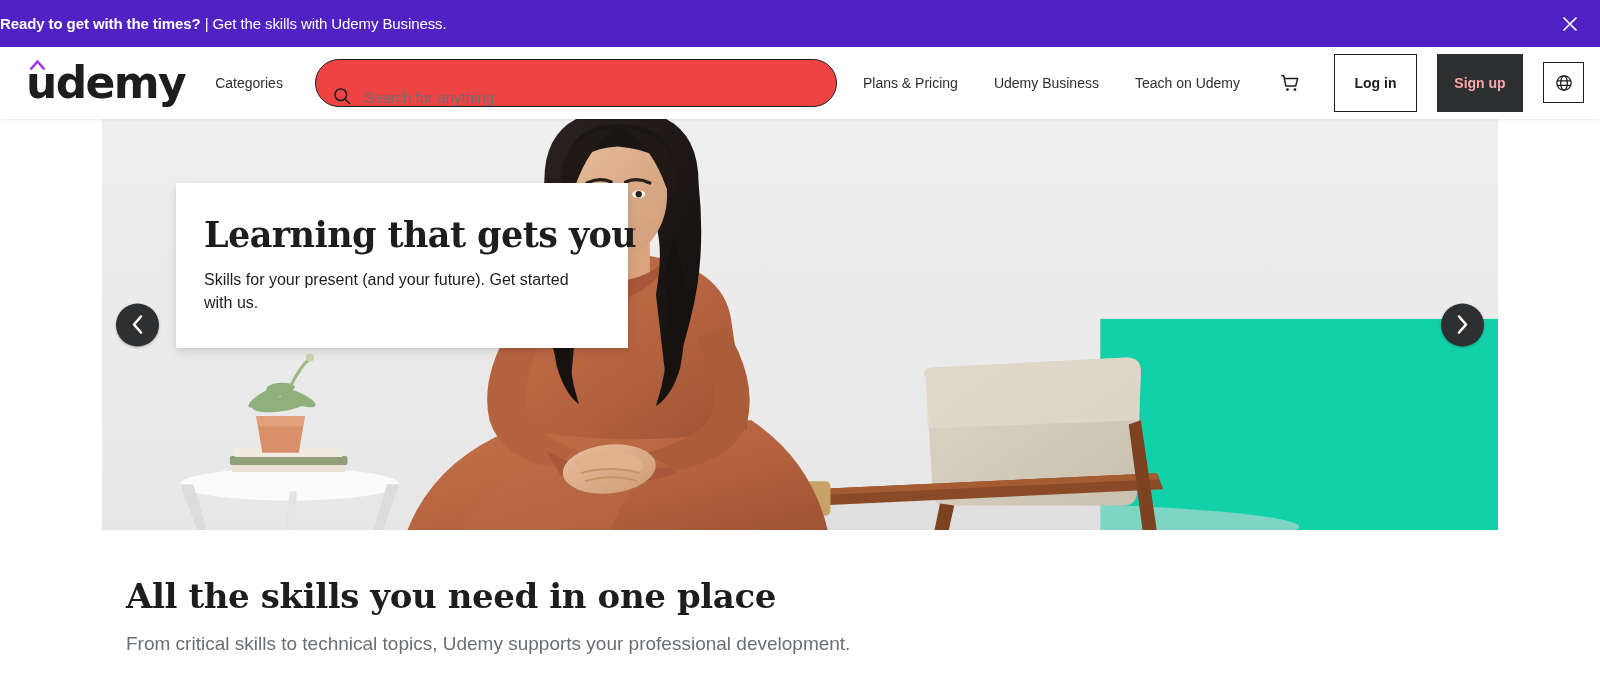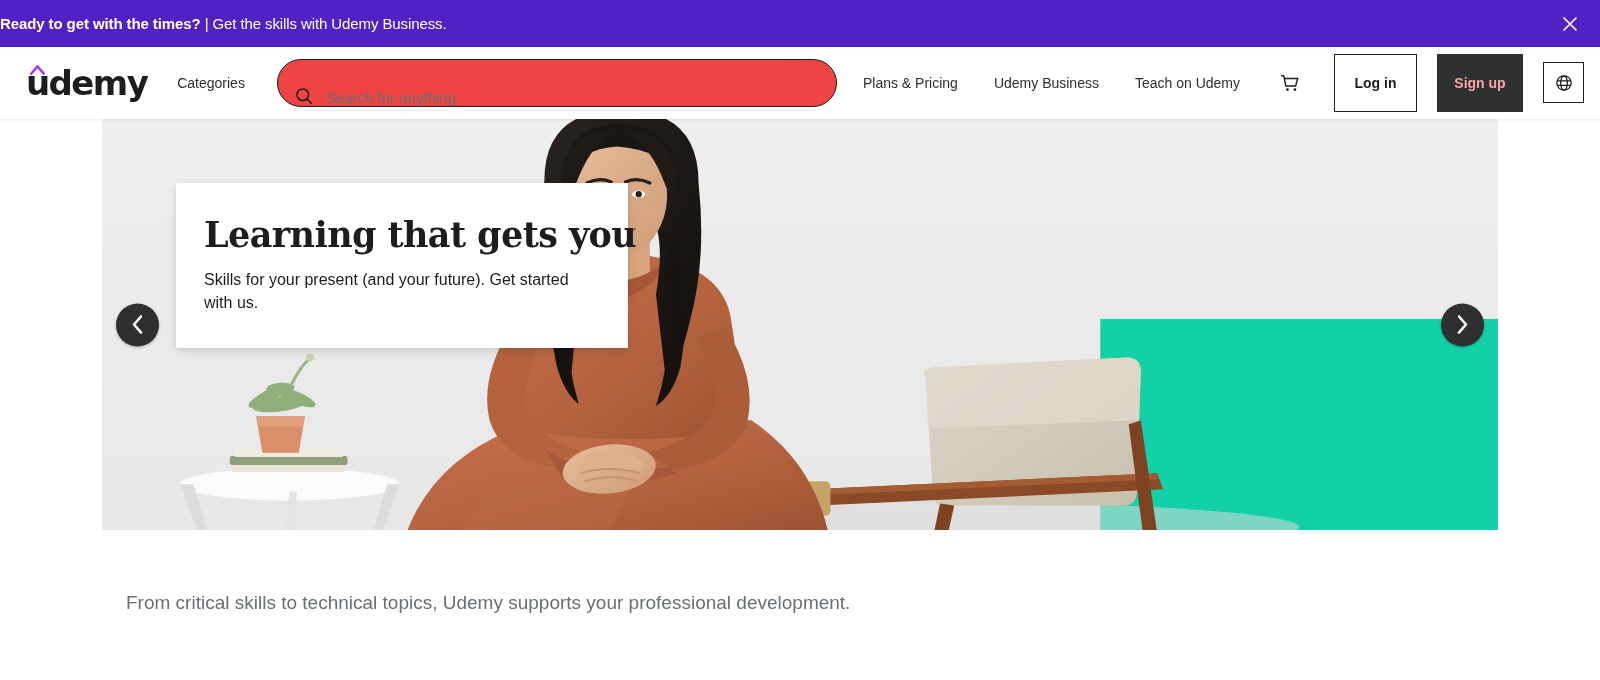--- a/index.html
+++ b/index.html
@@ -76,21 +76,21 @@
   }
   .logo-mark {
     position: absolute;
     top: 3px;
     left: 9px;
     width: 17px;
     height: 11px;
   }
   .logo-text {
     font-family: "DejaVu Sans", sans-serif;
-    font-size: 34px;
+    font-size: 44px;
     font-weight: 700;
     letter-spacing: -1.6px;
     line-height: 1;
     color: #1c1d1f;
   }
 
   .nav-link {
     font-size: 14px;
     color: #2d2f31;
     padding: 10px 12px;
@@ -471,14 +471,15 @@
     </button>
     <button class="carousel-btn carousel-next" aria-label="Next">
       <svg width="13" height="20" viewBox="0 0 13 20" fill="none">
         <path d="M3 2 L10 10 L3 18" stroke="#ffffff" stroke-width="2.6" stroke-linecap="round" stroke-linejoin="round"></path>
       </svg>
     </button>
   </div>
 </div>
 
 <section class="section">
+  <h2 class="section-title">All the skills you need in one place</h2>
   <p class="section-sub">From critical skills to technical topics, Udemy supports your professional development.</p>
 </section>
 
 </body></html>

